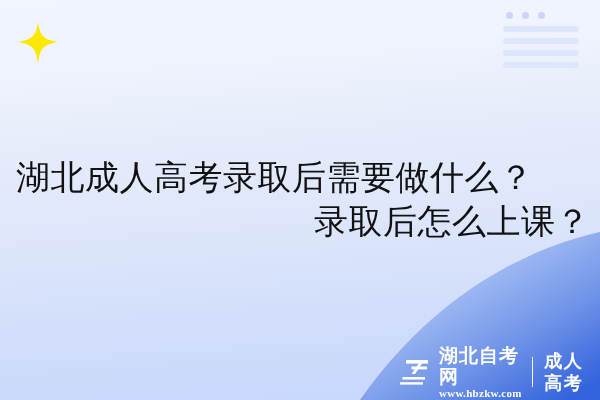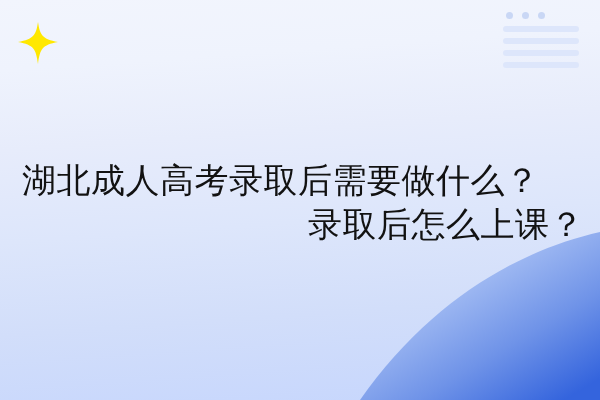--- a/index.html
+++ b/index.html
@@ -69,27 +69,28 @@
     pointer-events: none;
   }
   .corner-swoosh svg { display: block; width: 100%; height: 100%; }
 
   
   .headline {
     position: absolute;
     left: 0;
     top: 158px;
     width: 600px;
-    padding: 0 16px;
+    padding: 0 10px;
     box-sizing: border-box;
     color: #121212;
     font-size: 34px;
     line-height: 44px;
     letter-spacing: 0.5px;
     white-space: nowrap;
+    font-family: Liberation Mono, monospace;
   }
   .headline .line-1 { display: block; text-align: left; padding-left: 6px; }
   .headline .line-2 { display: block; text-align: right; padding-left: 132px; }
 
   
   .logo-lockup {
     position: absolute;
     left: 398px;
     top: 352px;
     display: flex;
@@ -171,14 +172,31 @@
       </defs>
       <path d="M600 232 C520 250 430 300 360 400 L600 400 Z" fill="url(#swooshGrad)"></path>
     </svg>
   </div>
 
   <div class="headline">
     <span class="line-1">湖北成人高考录取后需要做什么？</span>
     <span class="line-2">录取后怎么上课？</span>
   </div>
 
+  <div class="logo-lockup">
+    <div class="logo-mark">
+      <svg viewBox="0 0 33 30" xmlns="http://www.w3.org/2000/svg">
+        <path d="M8 3 L30 3 L30 6.6 L8 6.6 Z" fill="#ffffff"></path>
+        <path d="M25.5 4.5 L17 17 L13.5 17 L22 4.5 Z" fill="#ffffff"></path>
+        <path d="M13.5 9.5 L29 9.5 L29 12.4 L13.5 12.4 Z" fill="#ffffff"></path>
+        <path d="M4.5 20 L27 20 L27 22.6 L4.5 22.6 Z" fill="#ffffff"></path>
+        <path d="M2 25.2 L25 25.2 L25 27.6 L2 27.6 Z" fill="#ffffff"></path>
+      </svg>
+    </div>
+    <div class="logo-text">
+      <span class="logo-name">湖北自考网</span>
+      <span class="logo-url">www.hbzkw.com</span>
+    </div>
+    <div class="logo-divider"></div>
+    <span class="logo-tag">成人高考</span>
+  </div>
 
 </div>
 
 </body></html>

